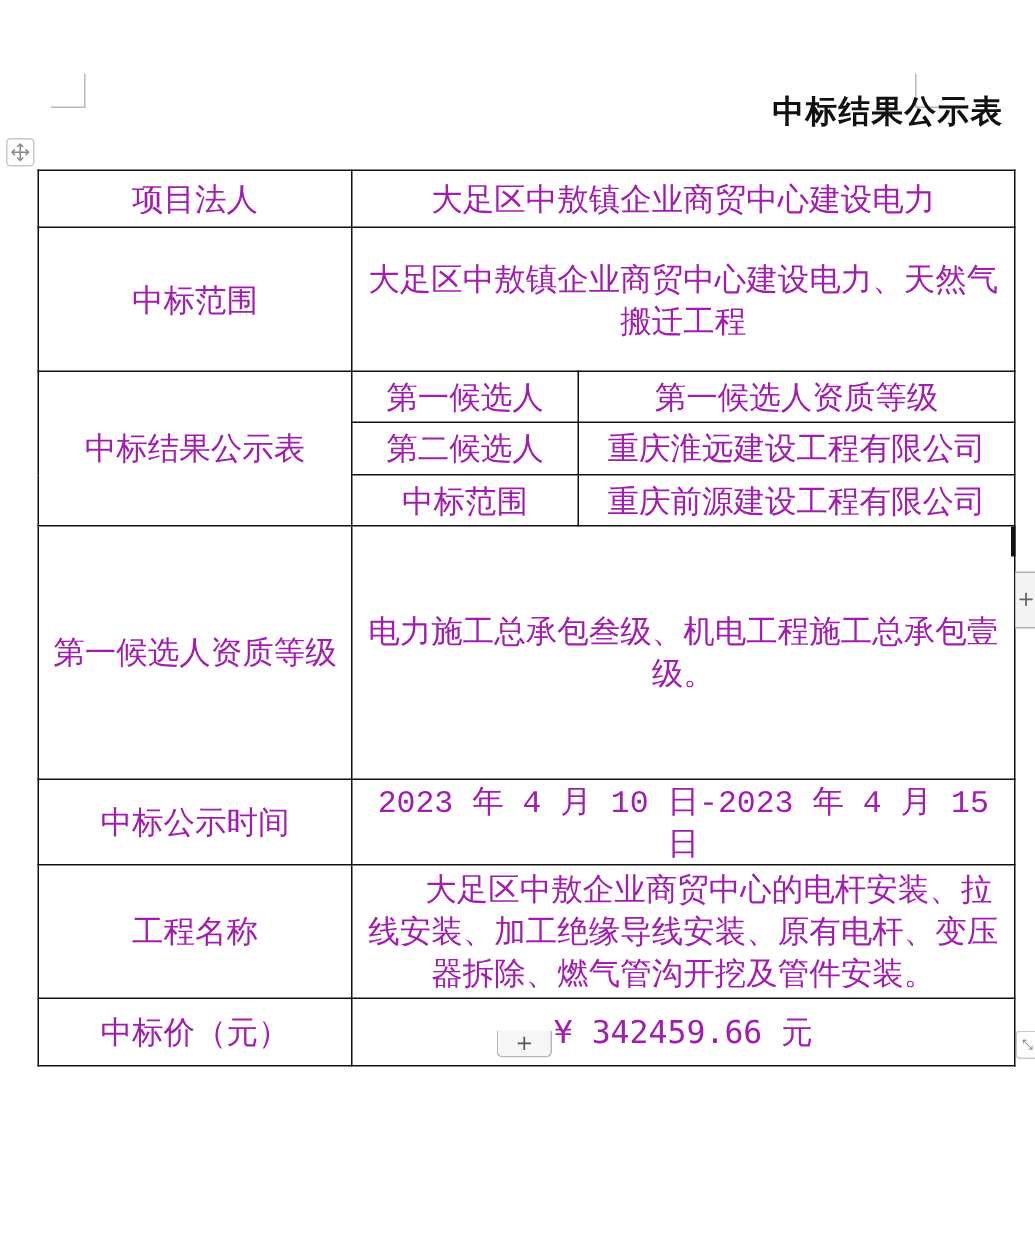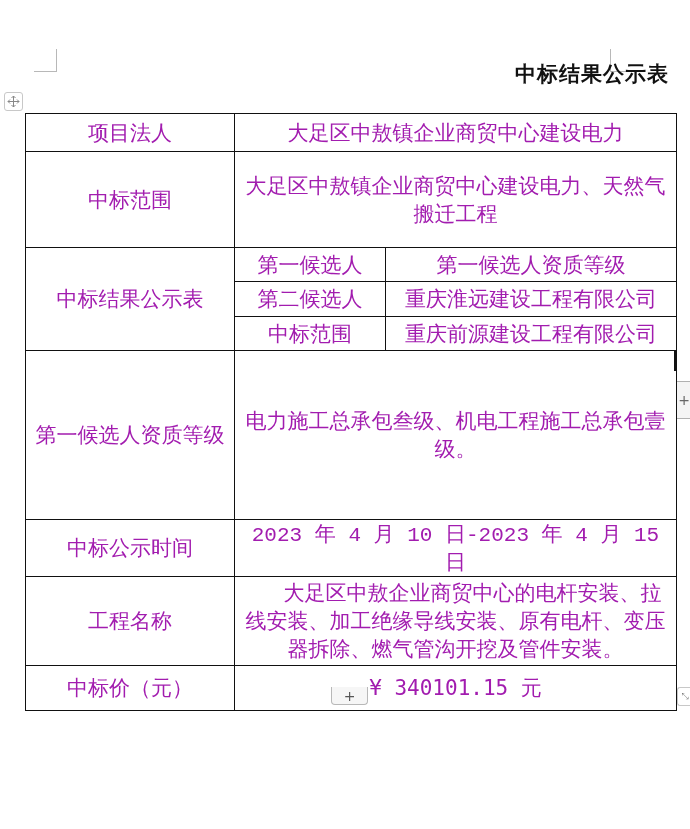--- a/index.html
+++ b/index.html
@@ -87,21 +87,21 @@
   <tr style="height:40px">
     <td>中标公示时间</td>
     <td colspan="2" class="date">2023 年 4 月 10 日-2023 年 4 月 15 日</td>
   </tr>
   <tr style="height:82px">
     <td>工程名称</td>
     <td colspan="2" class="scope"><span class="indent"></span><span>大足区中敖企业商贸中心的电杆安装、拉线安装、加工绝缘导线安装、原有电杆、变压器拆除、燃气管沟开挖及管件安装。</span></td>
   </tr>
   <tr style="height:45px">
     <td>中标价（元）</td>
-    <td colspan="2" class="price">¥ 340101.15 元</td>
+    <td colspan="2" class="price">¥ 342459.66 元</td>
   </tr>
 </tbody>
   </table>
 
 <div class="right-marker"></div>
 <div class="right-add">
   <span>+</span>
 </div>
 <div class="bottom-add">
   <span>+</span>

